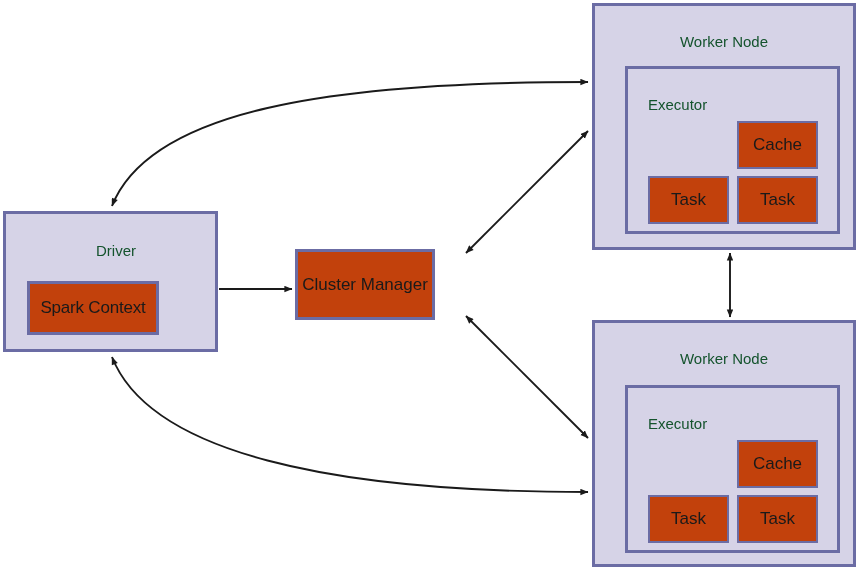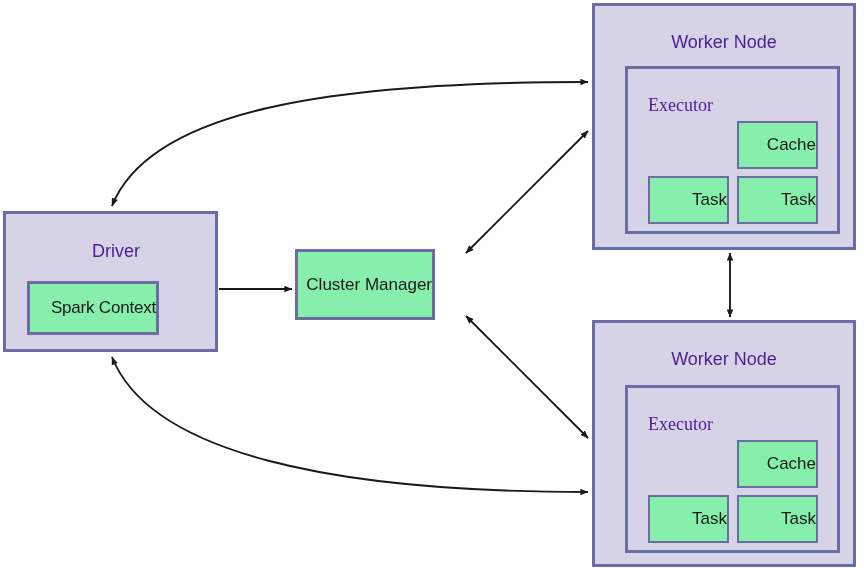--- a/index.html
+++ b/index.html
@@ -31,37 +31,36 @@
     box-sizing: border-box;
     background: #d6d3e7;
     border: 3px solid #6b6ca4;
     display: block;
   }
   .node-title {
     position: absolute;
     left: 0;
     right: 0;
     text-align: center;
-    color: #4c1d95;
-    font-size: 18px;
+    color: #14532d;
+    font-size: 15px;
     line-height: 20px;
     white-space: nowrap;
   }
   .node-title-left {
     text-align: right;
-    font-family: Liberation Serif, serif;
   }
   .leaf {
     position: absolute;
     box-sizing: border-box;
-    background: #86efac;
+    background: #c2410c;
     border: 3px solid #6b6ca4;
     display: flex;
     align-items: center;
-    justify-content: flex-end;
+    justify-content: center;
     color: #1a1a1a;
     font-size: 17px;
   }
   .leaf.thin-border {
     border-width: 2px;
   }
   .sc-label {
     letter-spacing: -0.2px;
   }
 </style>

